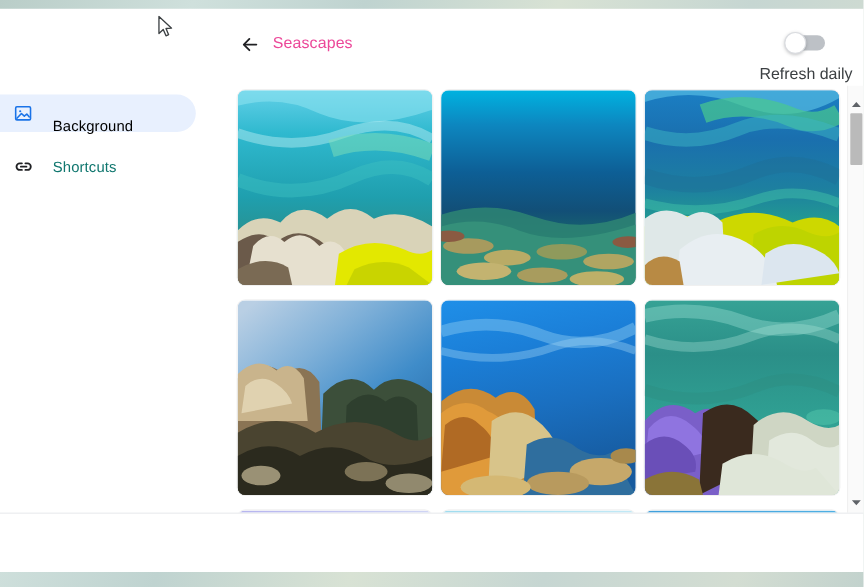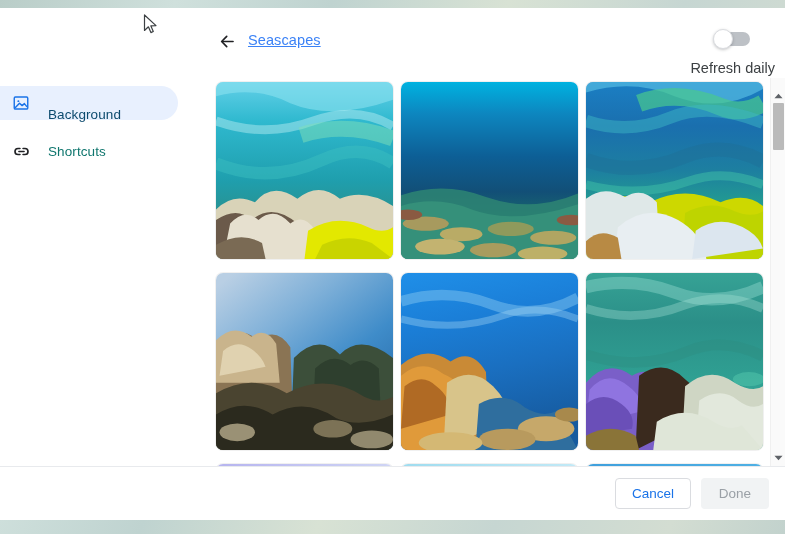--- a/index.html
+++ b/index.html
@@ -47,38 +47,37 @@
     display: flex; align-items: center; justify-content: center;
     flex: 0 0 22px;
     margin-right: 16px;
   }
   .nav-label {
     font-size: 13.5px;
     color: #0f766e;
     letter-spacing: 0.1px;
     white-space: nowrap;
   }
-  .nav-item.selected .nav-label { color: #0c4a6e; margin-top: 23px; }
+  .nav-item.selected .nav-label { color: #000000; margin-top: 23px; }
 
   
   .header {
     position: absolute; left: 200px; top: 0;
     width: 585px; height: 70px;
   }
   .back-btn {
     position: absolute; left: 14px; top: 22px;
     width: 26px; height: 26px;
     display: flex; align-items: center; justify-content: center;
     cursor: pointer; border-radius: 50%;
   }
   .header-title {
     position: absolute; left: 48px; top: 24px;
-    font-size: 14.5px; color: #3b82f6;
+    font-size: 14.5px; color: #ec4899;
     letter-spacing: 0.1px;
-    text-decoration: underline;
   }
   .refresh-wrap {
     position: absolute; right: 10px; top: 24px;
     display: flex; align-items: center; gap: 14px; flex-direction: column;
   }
   .toggle {
     position: relative;
     width: 34px; height: 14px;
     border-radius: 7px;
     background: #bdc1c6;
@@ -437,24 +436,20 @@
     <div class="sb-arrow down">
       <span>
         <svg width="9" height="6" viewBox="0 0 10 6">
             <path d="M5 5.5 L0.5 0.5 L9.5 0.5 Z" fill="#5f6368"></path>
           </svg>
       </span>
     </div>
   </div>
 
   <div class="divider"></div>
-  <div class="footer">
-    <button class="btn btn-cancel">Cancel</button>
-    <button class="btn btn-done">Done</button>
-  </div>
 
 </div>
 
 <div class="cursor">
   <svg width="16" height="22" viewBox="0 0 16 22">
     <path d="M1.5 1 L1.5 16.5 L5.4 12.8 L7.9 18.6 L10.3 17.5 L7.9 11.9 L13 11.6 Z" fill="#ffffff" stroke="#3c4043" stroke-width="1.2" stroke-linejoin="round"></path>
   </svg>
 </div>
 
 </body></html>

